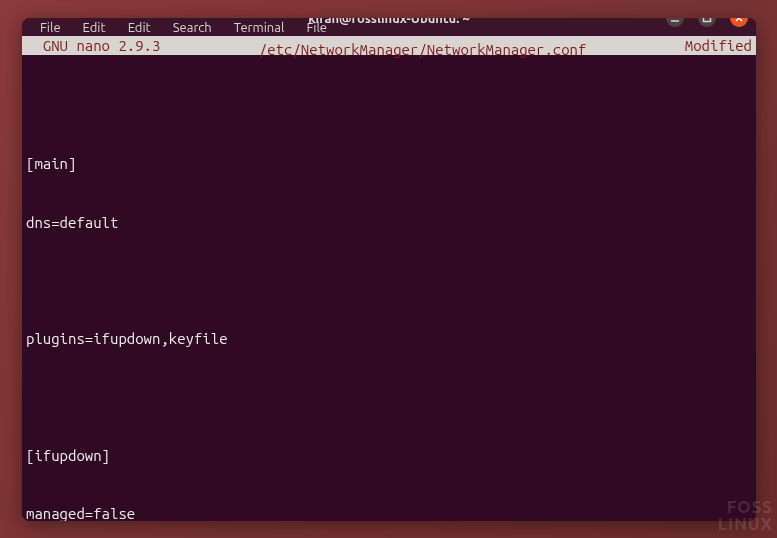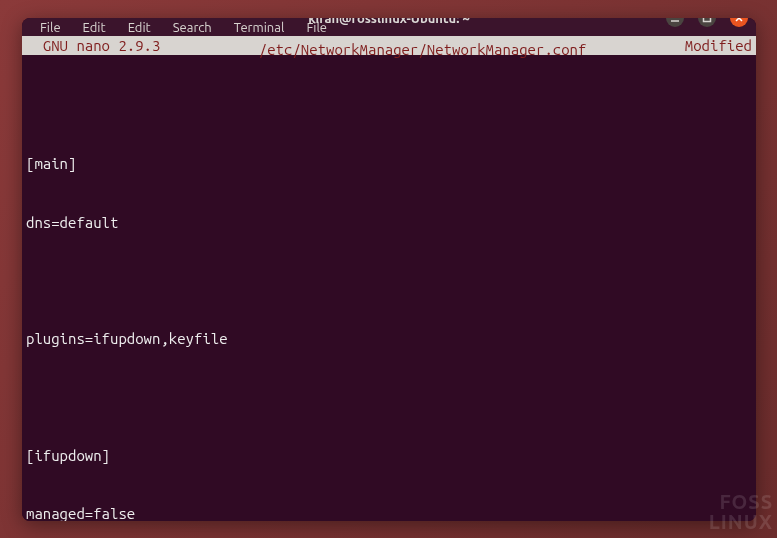--- a/index.html
+++ b/index.html
@@ -109,21 +109,21 @@
       padding: 2px 4px 0 4px;
       white-space: pre;
       color: #eee;
     }
     .editor-body .line { min-height: 19px; }
     .watermark {
       position: absolute;
       right: 4px;
       bottom: 6px;
       color: rgba(255,255,255,0.12);
-      font-size: 20px;
+      font-size: 17px;
       font-weight: bold;
       text-align: right;
       line-height: 1;
       letter-spacing: 1px;
     }
   </style>
 </head>
 <body>
 
 <div class="window">

